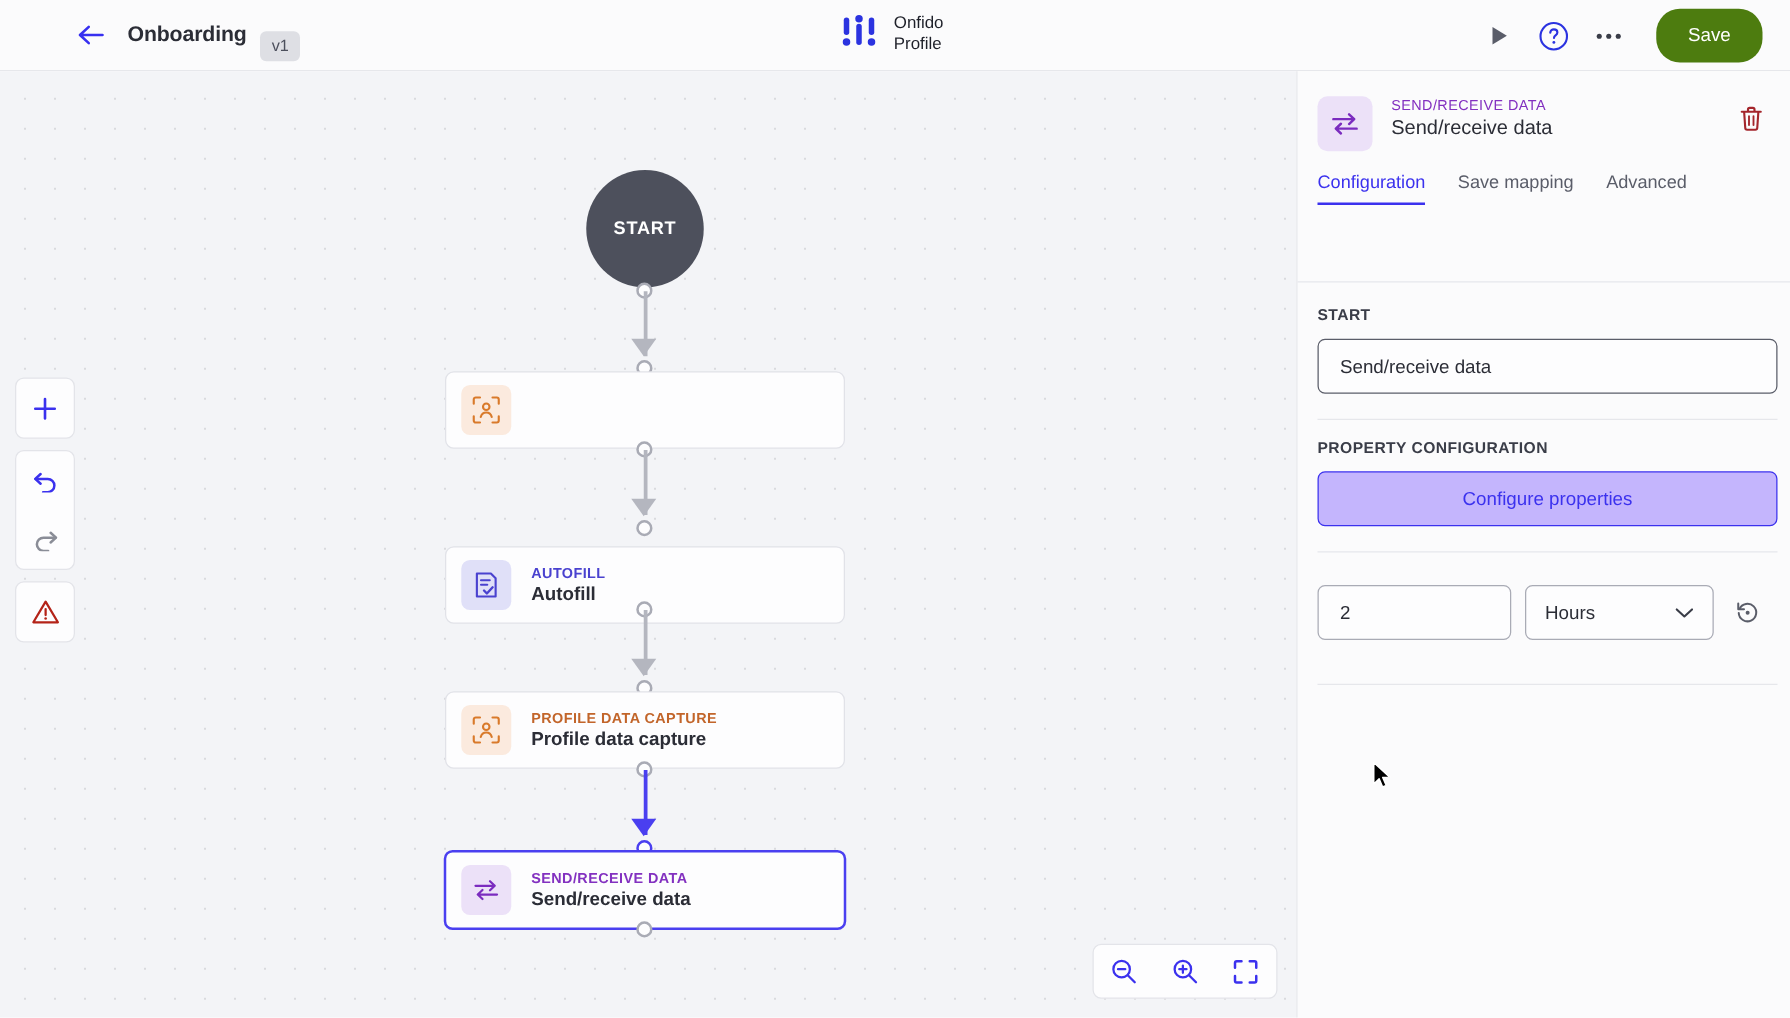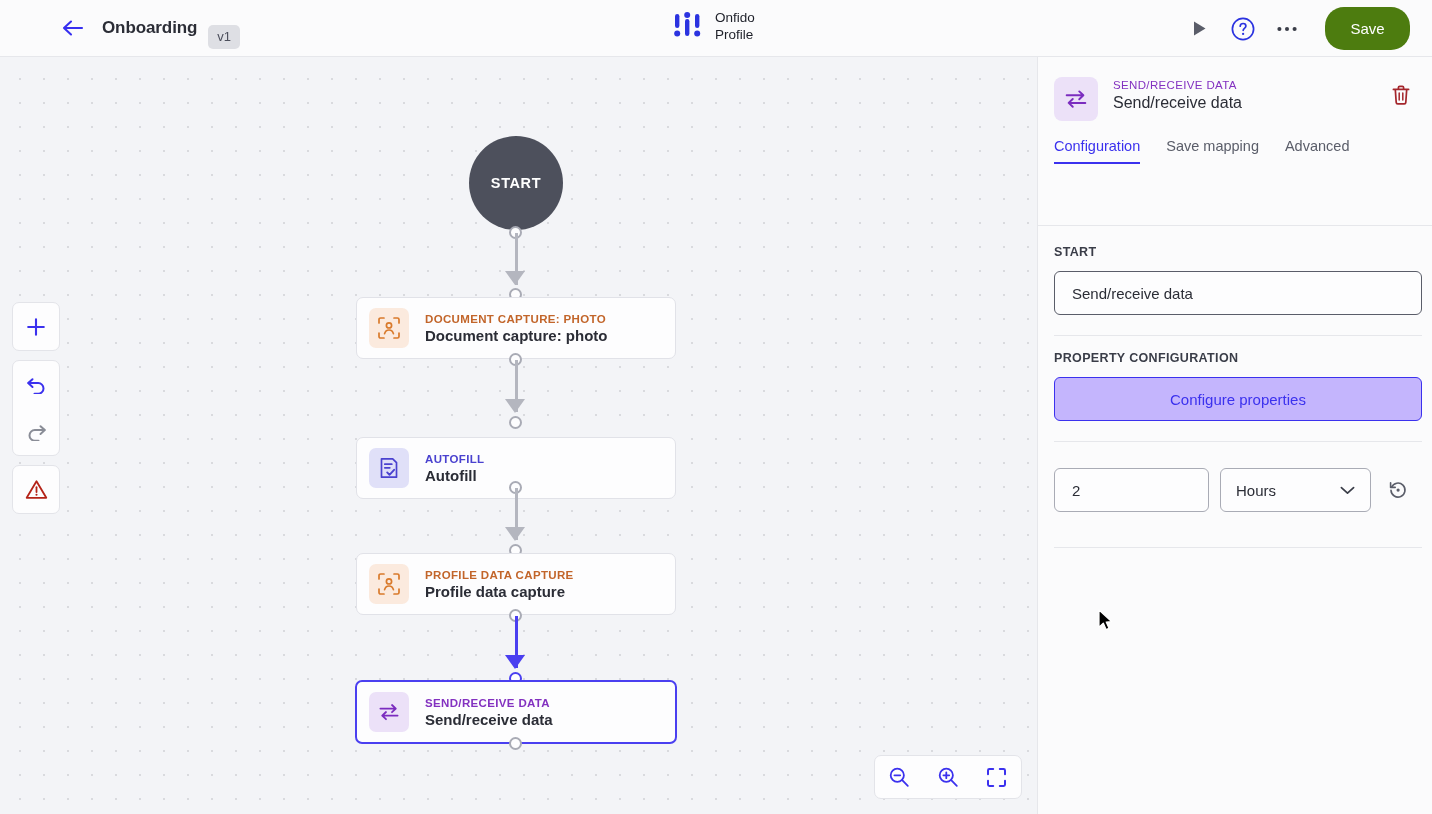--- a/index.html
+++ b/index.html
@@ -366,24 +366,20 @@
       <div class="node-icon orange">
         <svg width="24" height="24" viewBox="0 0 24 24" fill="none">
           <path d="M2 7V3.6C2 2.7 2.7 2 3.6 2H7" stroke="#d97a2b" stroke-width="1.7" stroke-linecap="round"></path>
           <path d="M17 2h3.4c.9 0 1.6.7 1.6 1.6V7" stroke="#d97a2b" stroke-width="1.7" stroke-linecap="round"></path>
           <path d="M22 17v3.4c0 .9-.7 1.6-1.6 1.6H17" stroke="#d97a2b" stroke-width="1.7" stroke-linecap="round"></path>
           <path d="M7 22H3.6C2.7 22 2 21.3 2 20.4V17" stroke="#d97a2b" stroke-width="1.7" stroke-linecap="round"></path>
           <circle cx="12" cy="9.4" r="2.6" stroke="#d97a2b" stroke-width="1.7"></circle>
           <path d="M7.6 17.6c.6-2.3 2.3-3.6 4.4-3.6s3.8 1.3 4.4 3.6" stroke="#d97a2b" stroke-width="1.7" stroke-linecap="round"></path>
         </svg>
       </div>
-      <div class="node-text">
-        <div class="node-kind orange">DOCUMENT CAPTURE: PHOTO</div>
-        <div class="node-name">Document capture: photo</div>
-      </div>
     </div>
 
     <div class="dot" style="top:296px"></div>
     <div class="edge" style="top:303px; height:52px"></div>
     <div class="arrowhead" style="top:342px"></div>
     <div class="dot" style="top:359px"></div>
 
     <div class="node-card" style="top:380px">
       <div class="node-icon indigo">
         <svg width="24" height="24" viewBox="0 0 24 24" fill="none">

